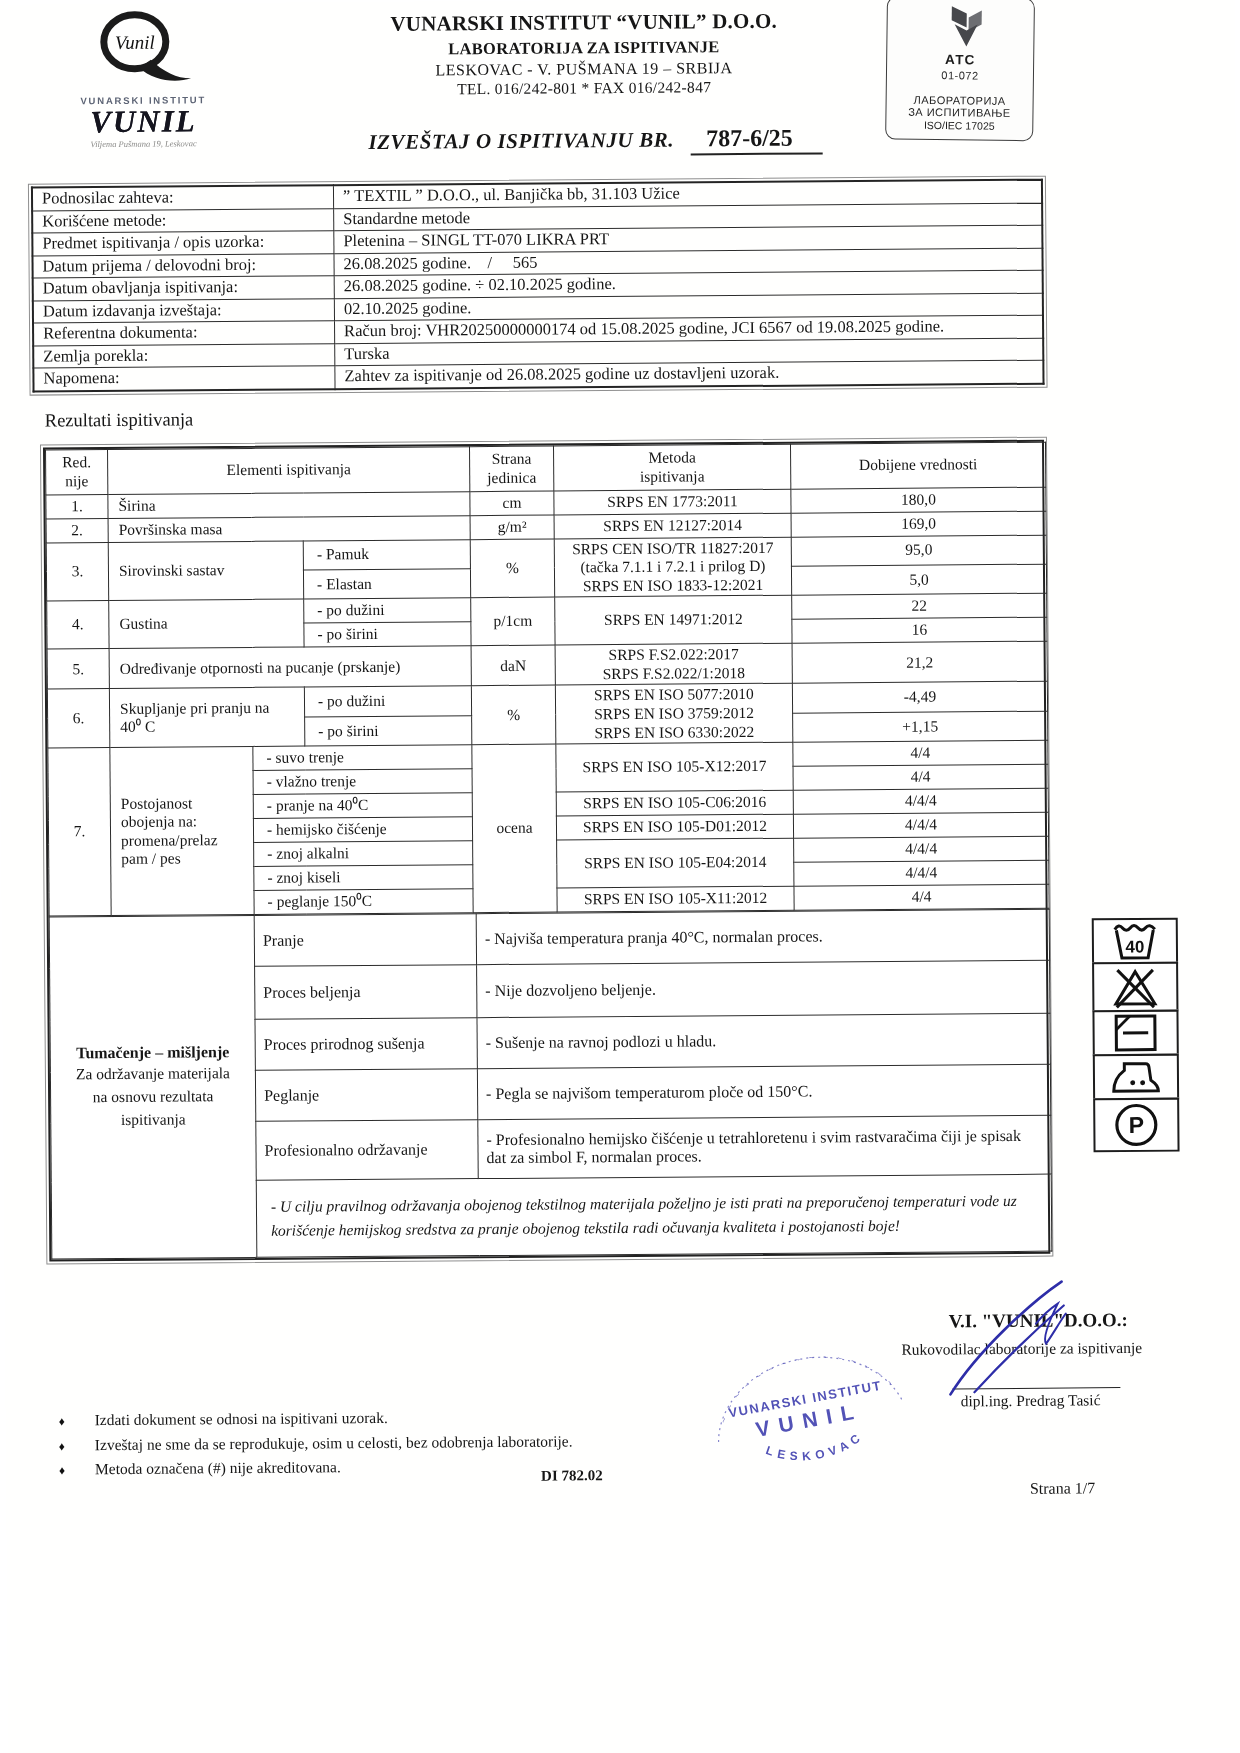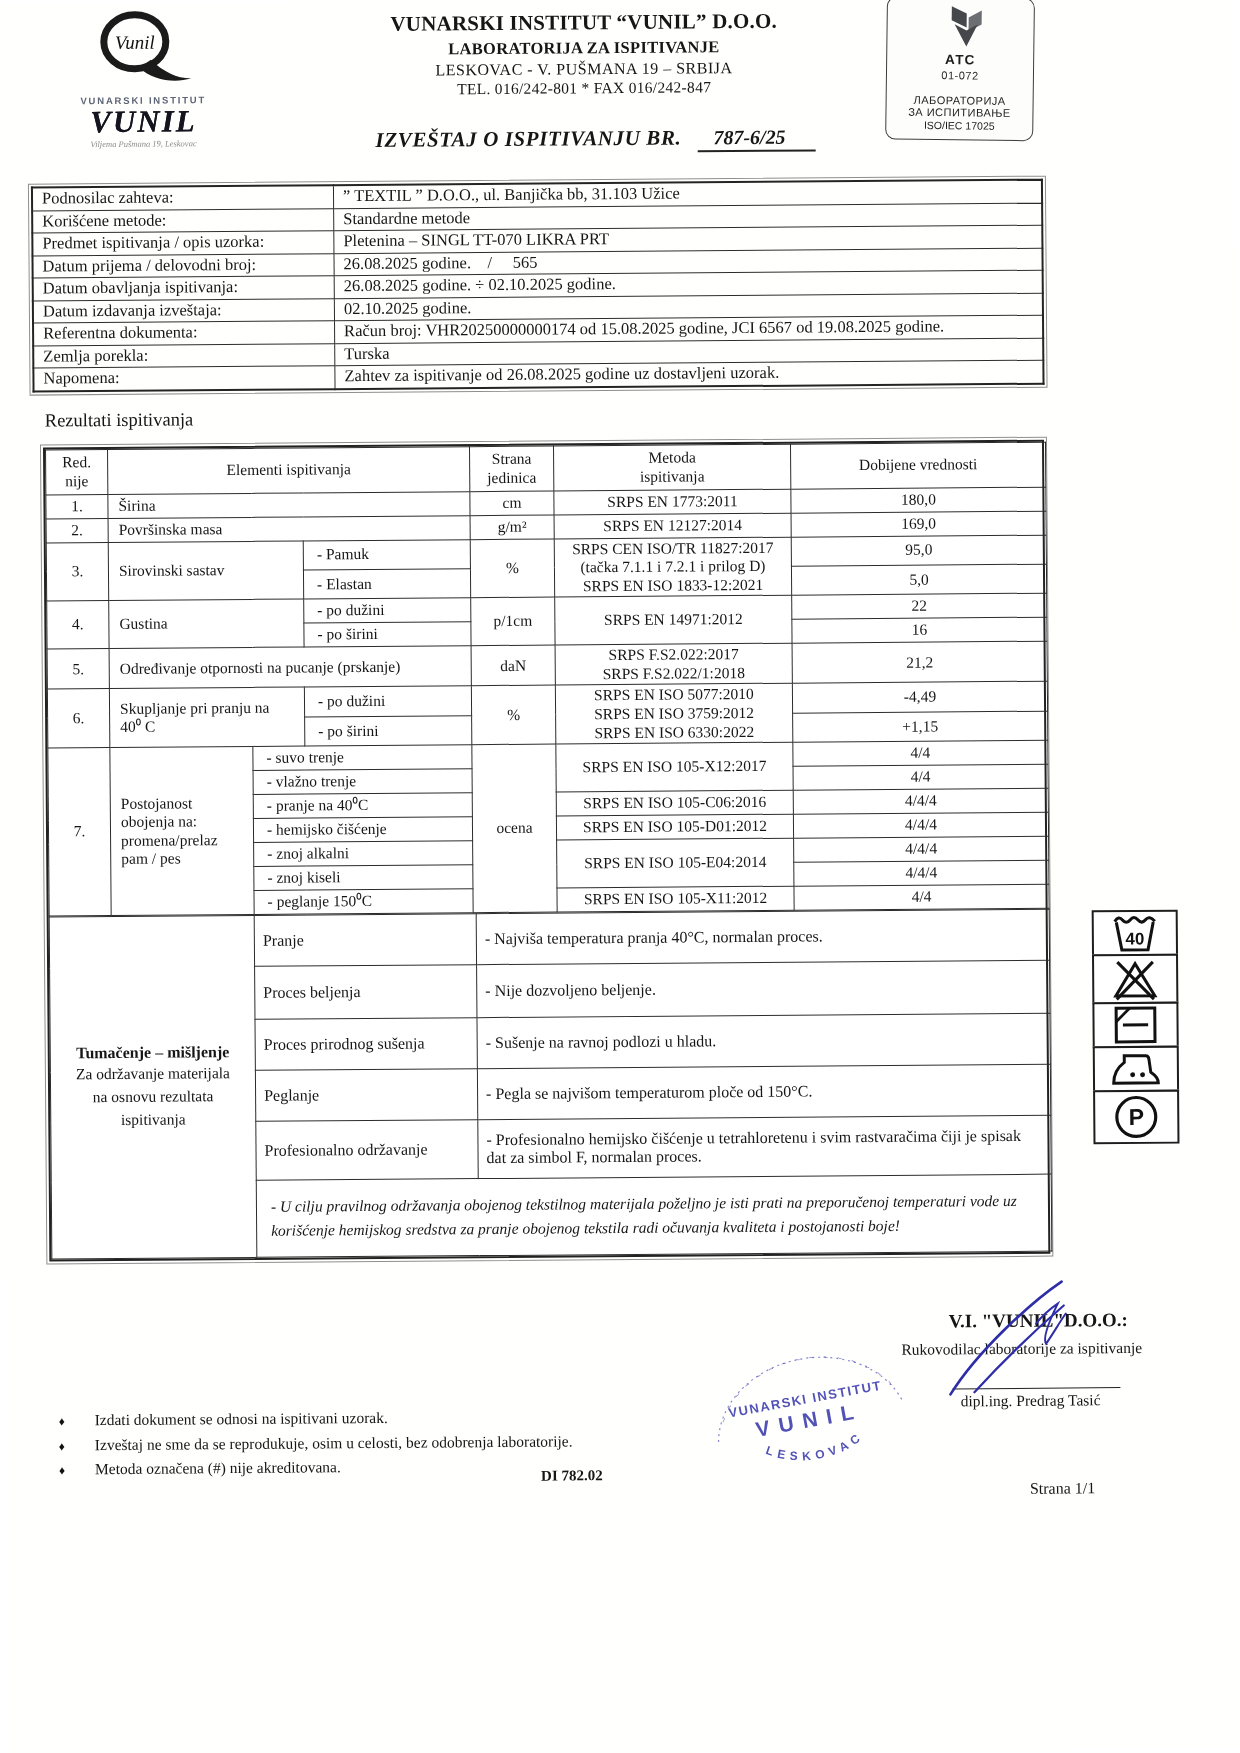--- a/index.html
+++ b/index.html
@@ -12,21 +12,21 @@
   .logo-inst{font-family:"Liberation Sans",sans-serif;font-size:9.5px;font-weight:bold;letter-spacing:1.8px;color:#5d6475;margin-top:1px;}
   .logo-brand{font-size:31px;line-height:1;font-weight:bold;font-style:italic;color:#15151f;letter-spacing:2px;text-shadow:0 0 .4px #15151f;}
   .logo-addr{font-size:8.5px;color:#8a8a88;font-style:italic;margin-top:2px;}
   .hdr-center{position:absolute;left:238px;top:10px;width:612px;text-align:center;}
   .org-name{font-size:21px;font-weight:bold;letter-spacing:.2px;}
   .org-sub{font-size:16.5px;font-weight:bold;margin-top:3px;letter-spacing:.3px;}
   .org-addr{font-size:16px;margin-top:2px;letter-spacing:.5px;}
   .org-tel{font-size:15.5px;margin-top:1px;letter-spacing:.3px;}
   .title-row{position:absolute;left:230px;top:126px;width:650px;text-align:center;white-space:nowrap;}
   .title-label{font-size:21px;font-weight:bold;font-style:italic;letter-spacing:.6px;}
-  .title-no{display:inline-block;font-size:20px;font-weight:bold;font-style:italic;border-bottom:2.2px solid #222;padding:0 30px 1px 16px;margin-left:16px;}
+  .title-no{display:inline-block;font-size:24px;font-weight:bold;border-bottom:2.2px solid #222;padding:0 30px 1px 16px;margin-left:16px;}
   .ats-box{position:absolute;left:846px;top:0;width:148px;box-sizing:border-box;border:1.6px solid #3c3c3c;border-radius:10px;text-align:center;padding:7px 4px 8px 4px;font-family:"Liberation Sans",sans-serif;transform:rotate(1.2deg);background:#fdfdfc;}
   .ats-abbr{font-size:13.5px;font-weight:bold;letter-spacing:1px;margin-top:3px;color:#1c1c1c;}
   .ats-code{font-size:11px;margin-top:2px;letter-spacing:.5px;color:#2a2a2a;}
   .ats-l1{font-size:11px;margin-top:13px;letter-spacing:.5px;color:#1c1c1c;}
   .ats-l2{font-size:11px;letter-spacing:.5px;color:#1c1c1c;}
   .ats-l3{font-size:10.5px;margin-top:1px;color:#1c1c1c;}
 
   
   .info-table{margin-left:-10px;width:1012px;border-collapse:collapse;font-size:16.5px;border:2.4px solid #242424;outline:1px solid #8f8f8f;outline-offset:2px;}
   .info-table td{border:1.6px solid #2c2c2c;padding:0 9px;height:21.5px;line-height:1.15;}
@@ -54,21 +54,21 @@
   .care-name{text-align:left;padding-left:12px;}
   .care-desc{text-align:left;padding-left:16px;}
   .care tr:nth-child(1) td{height:46px;}
   .care tr:nth-child(2) td{height:48px;}
   .care tr:nth-child(3) td{height:46px;}
   .care tr:nth-child(4) td{height:46px;}
   .care tr:nth-child(5) td{height:54px;}
   .care-note{font-style:italic;font-size:15.5px;line-height:1.55;padding:9px 14px !important;height:58px;}
   .icon-stack{position:absolute;left:calc(100% + 46px);top:-2px;width:88px;}
   .icon-box{box-sizing:border-box;width:86px;border:2px solid #1d1d1d;margin-top:-2px;display:flex;align-items:center;justify-content:center;background:#fff;}
-  .icon-box:nth-child(1){height:46px;margin-top:4px;}
+  .icon-box:nth-child(1){height:46px;margin-top:12px;}
   .icon-box:nth-child(2){height:50px;}
   .icon-box:nth-child(3){height:46px;}
   .icon-box:nth-child(4){height:46px;}
   .icon-box:nth-child(5){height:54px;}
 
   
   .bottom-zone{position:relative;height:500px;margin-top:4px;}
   .sig-company{position:absolute;top:52px;right:72px;font-size:19px;font-weight:bold;}
   .sig-role{position:absolute;top:82px;right:58px;font-size:15.5px;}
   .sig-line{position:absolute;top:130px;right:80px;width:168px;border-bottom:1.6px solid #222;}
@@ -413,16 +413,16 @@
         <span class="diamond"></span>
         <span>Izveštaj ne sme da se reprodukuje, osim u celosti, bez odobrenja laboratorije.</span>
       </div>
       <div class="bullet-row">
         <span class="diamond"></span>
         <span>Metoda označena (#) nije akreditovana.</span>
       </div>
     </div>
 
     <div class="doc-code">DI 782.02</div>
-    <div class="page-num">Strana 1/1</div>
+    <div class="page-num">Strana 1/7</div>
   </div>
 
 </div>
 
 </body></html>

